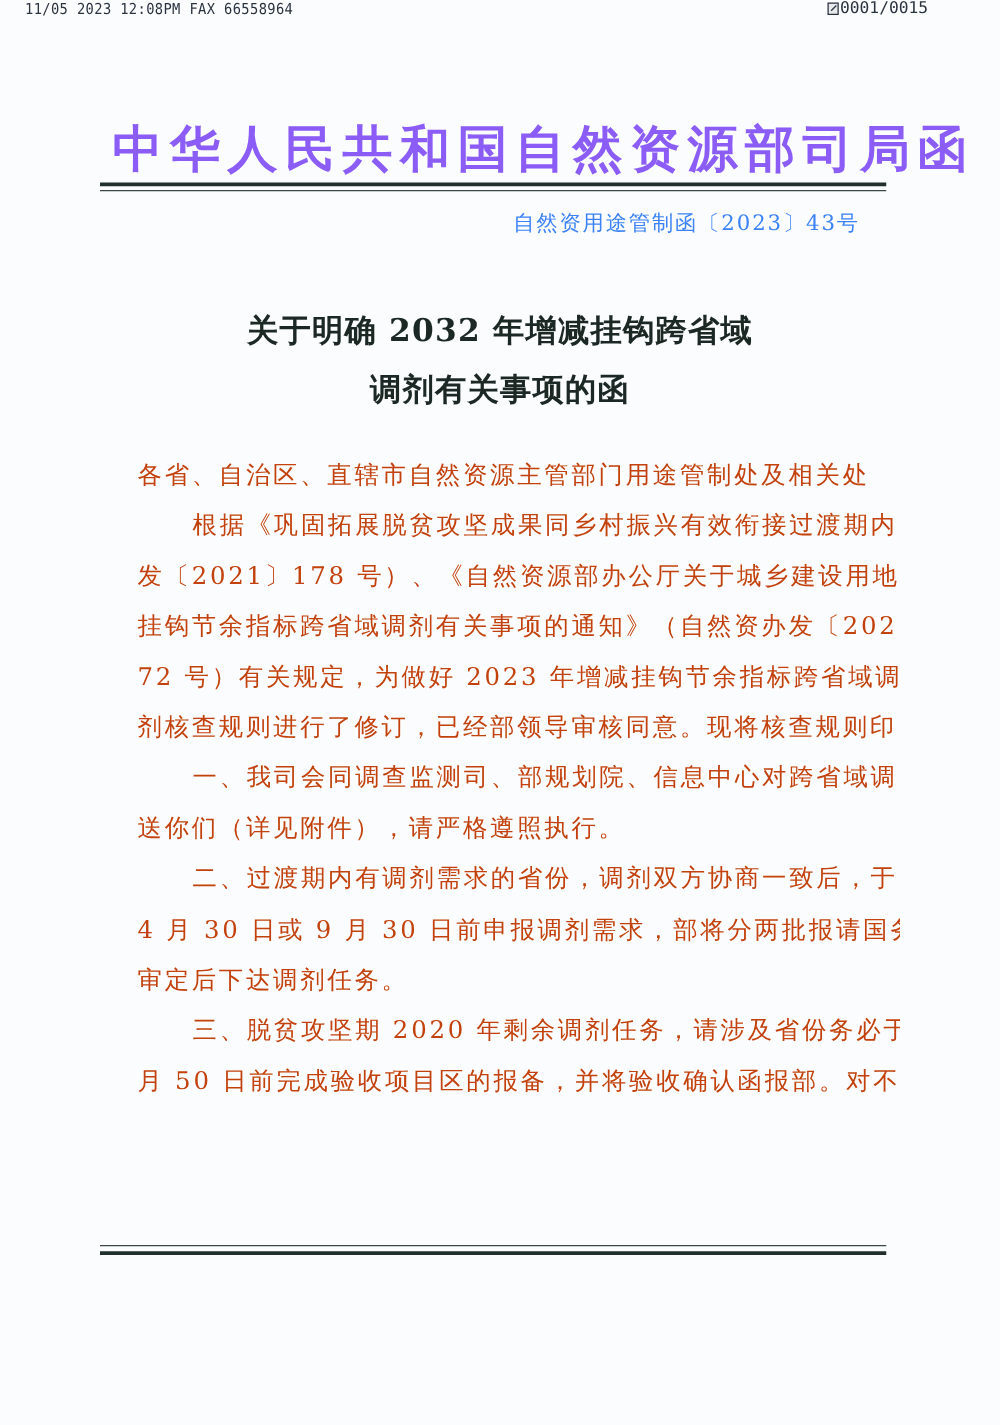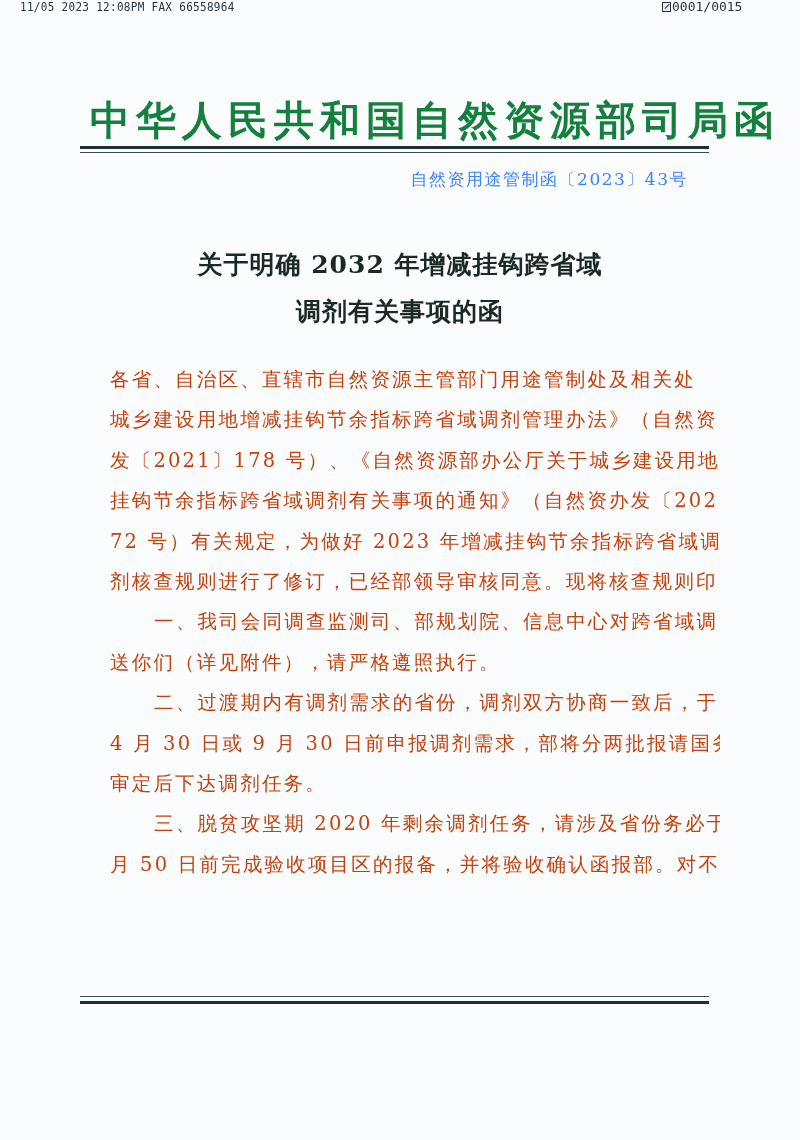--- a/index.html
+++ b/index.html
@@ -63,21 +63,21 @@
       position: absolute;
       top: 96px;
       left: 90px;
       width: 620px;
       text-align: center;
       font-family: "DejaVu Sans", sans-serif;
       font-weight: bold;
       font-size: 40px;
       line-height: 48px;
       letter-spacing: 6px;
-      color: #15803d;
+      color: #8b5cf6;
       white-space: nowrap;
     }
     .rule-thick {
       position: absolute;
       background: #22302c;
     }
     .rule-thin {
       position: absolute;
       background: #3a4743;
     }
@@ -143,21 +143,21 @@
 <div class="rule-thick" style="top:146px; left:80px; width:629px; height:3px;"></div>
 <div class="rule-thin" style="top:152px; left:80px; width:629px; height:1px;"></div>
 
 <div class="doc-number">自然资用途管制函〔2023〕43号</div>
 
 <div class="subject subject-1">关于明确 2032 年增减挂钩跨省域</div>
 <div class="subject subject-2">调剂有关事项的函</div>
 
 <div class="body-text">
   <span class="line">各省、自治区、直辖市自然资源主管部门用途管制处及相关处</span>
-  <span class="line">城乡建设用地增减挂钩节余指标跨省域调剂管理办法》（自然资</span>
+  <span class="line indent">根据《巩固拓展脱贫攻坚成果同乡村振兴有效衔接过渡期内</span>
   <span class="line">发〔2021〕178 号）、《自然资源部办公厅关于城乡建设用地增减</span>
   <span class="line">挂钩节余指标跨省域调剂有关事项的通知》（自然资办发〔2021〕</span>
   <span class="line">72 号）有关规定，为做好 2023 年增减挂钩节余指标跨省域调剂</span>
   <span class="line">剂核查规则进行了修订，已经部领导审核同意。现将核查规则印</span>
   <span class="line indent">一、我司会同调查监测司、部规划院、信息中心对跨省域调</span>
   <span class="line">送你们（详见附件），请严格遵照执行。</span>
   <span class="line indent">二、过渡期内有调剂需求的省份，调剂双方协商一致后，于</span>
   <span class="line">4 月 30 日或 9 月 30 日前申报调剂需求，部将分两批报请国务院</span>
   <span class="line">审定后下达调剂任务。</span>
   <span class="line indent">三、脱贫攻坚期 2020 年剩余调剂任务，请涉及省份务必于 7</span>

